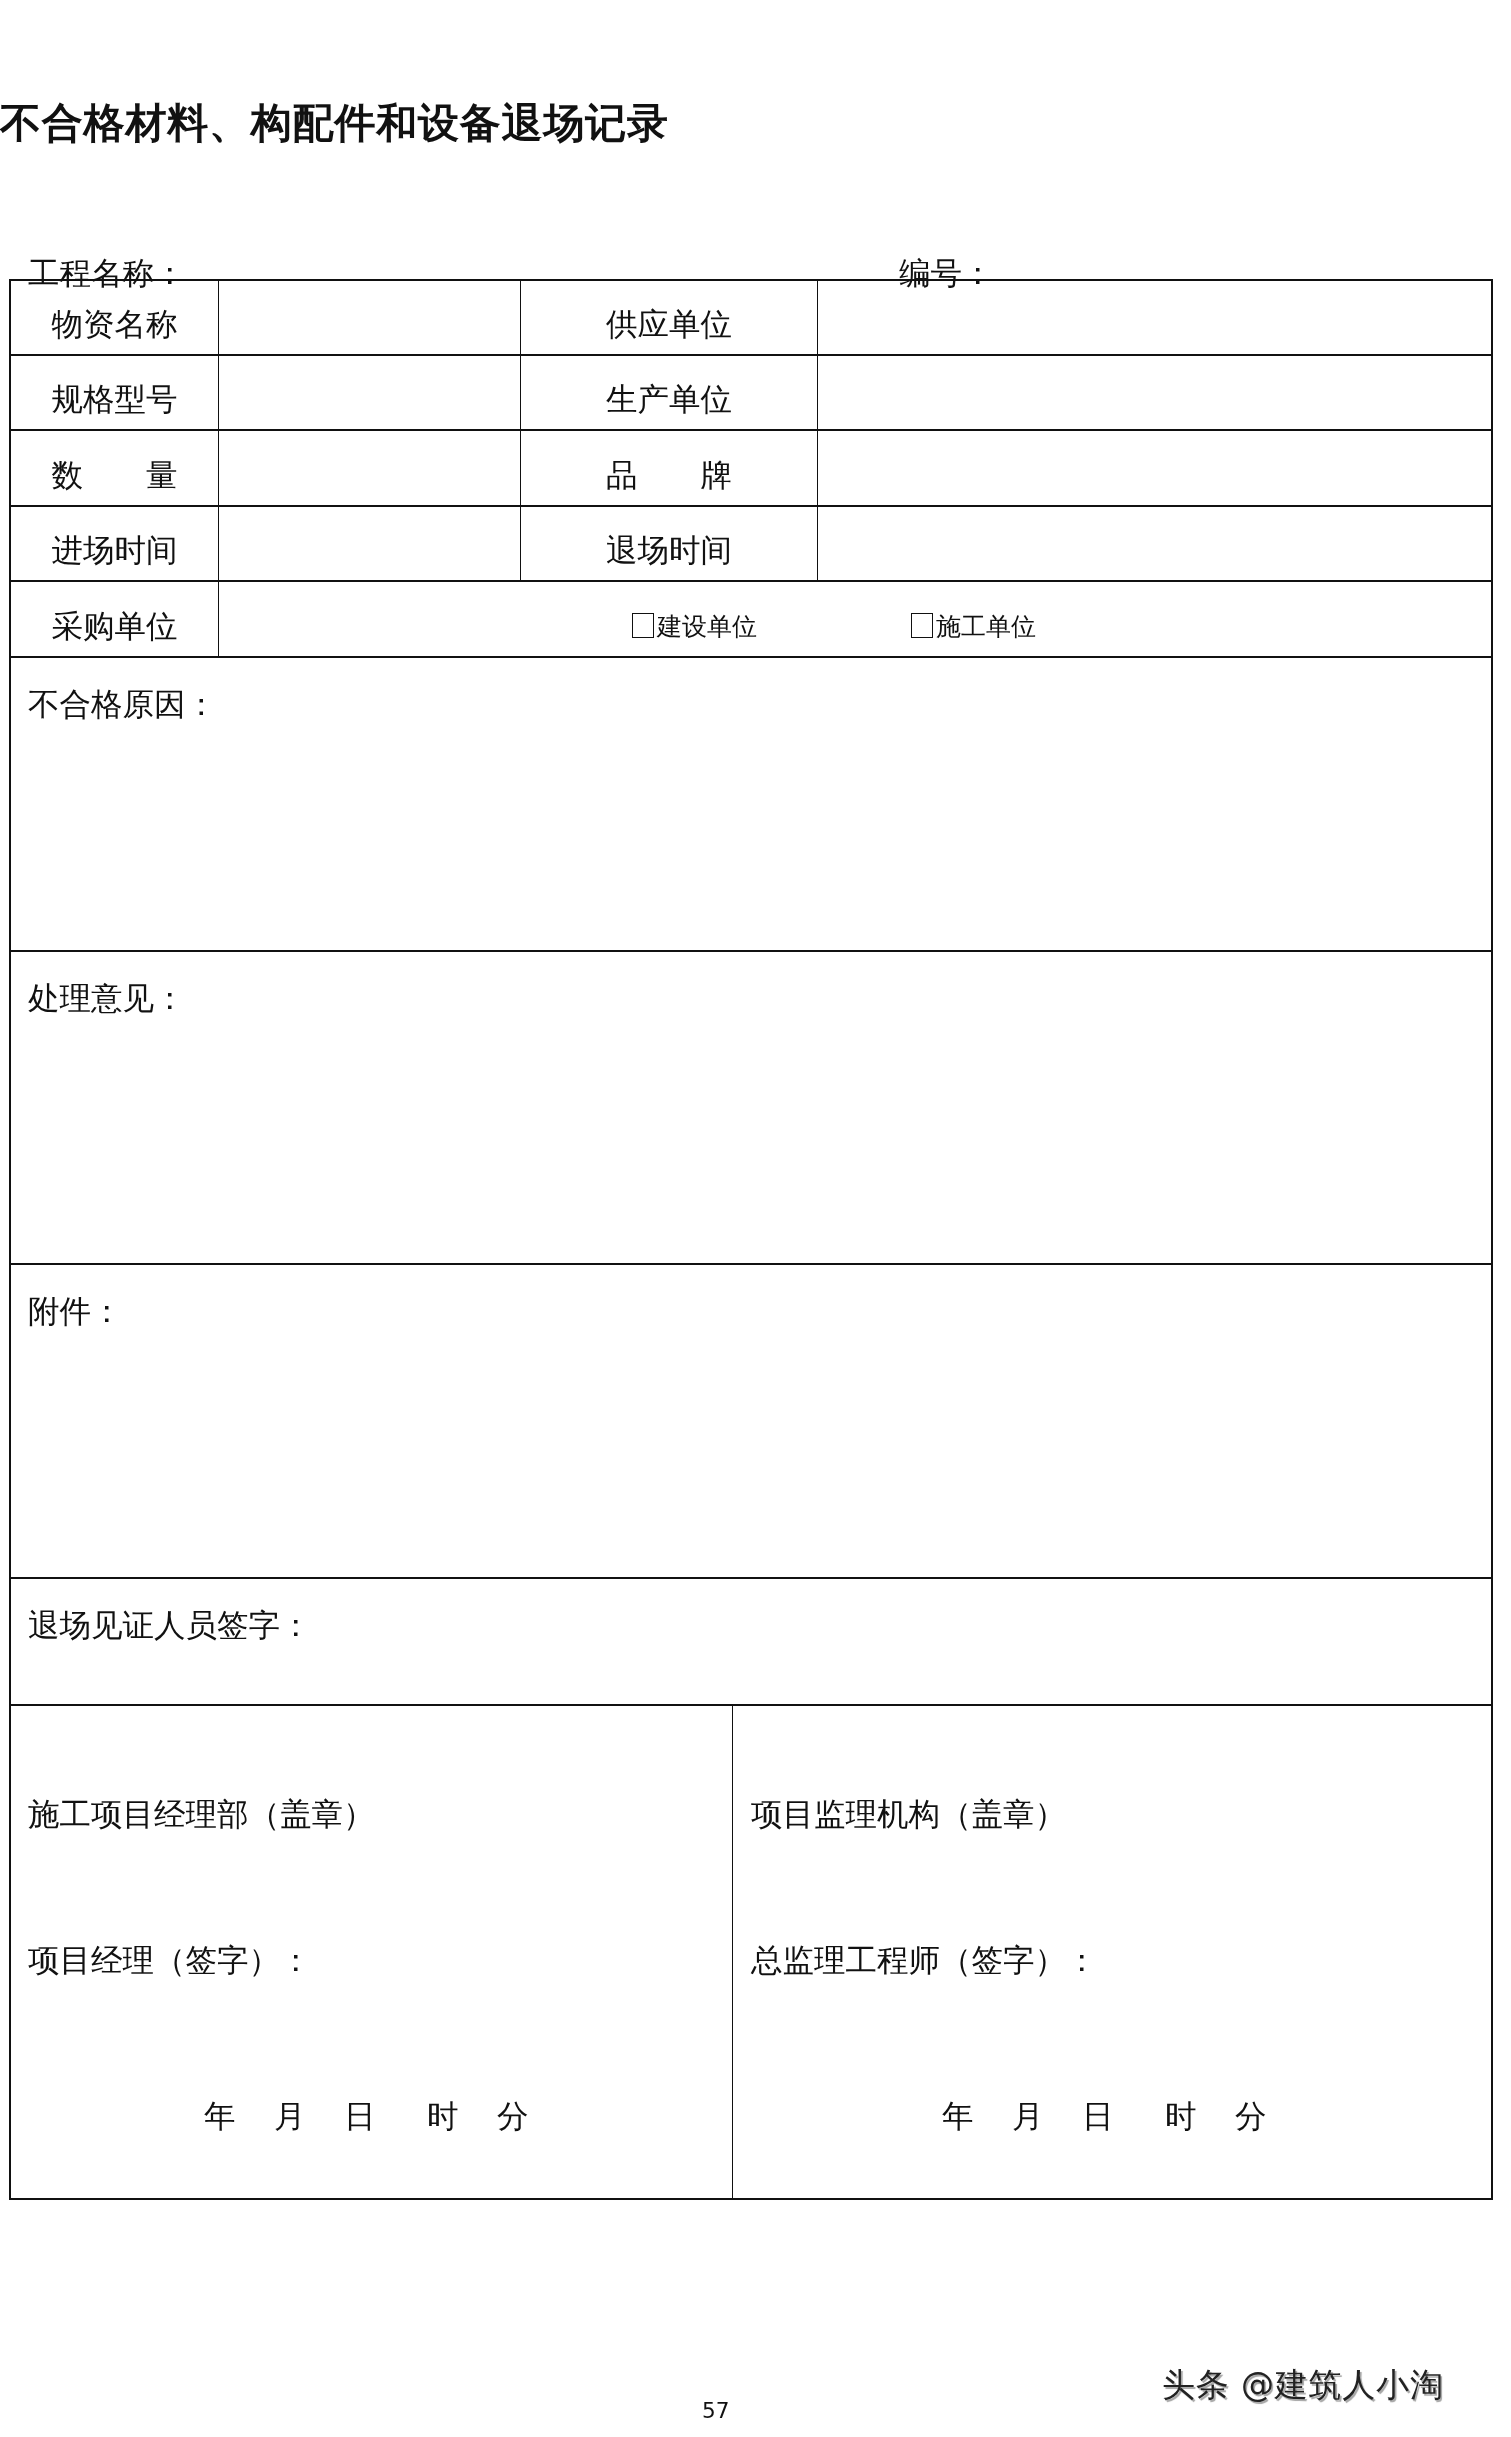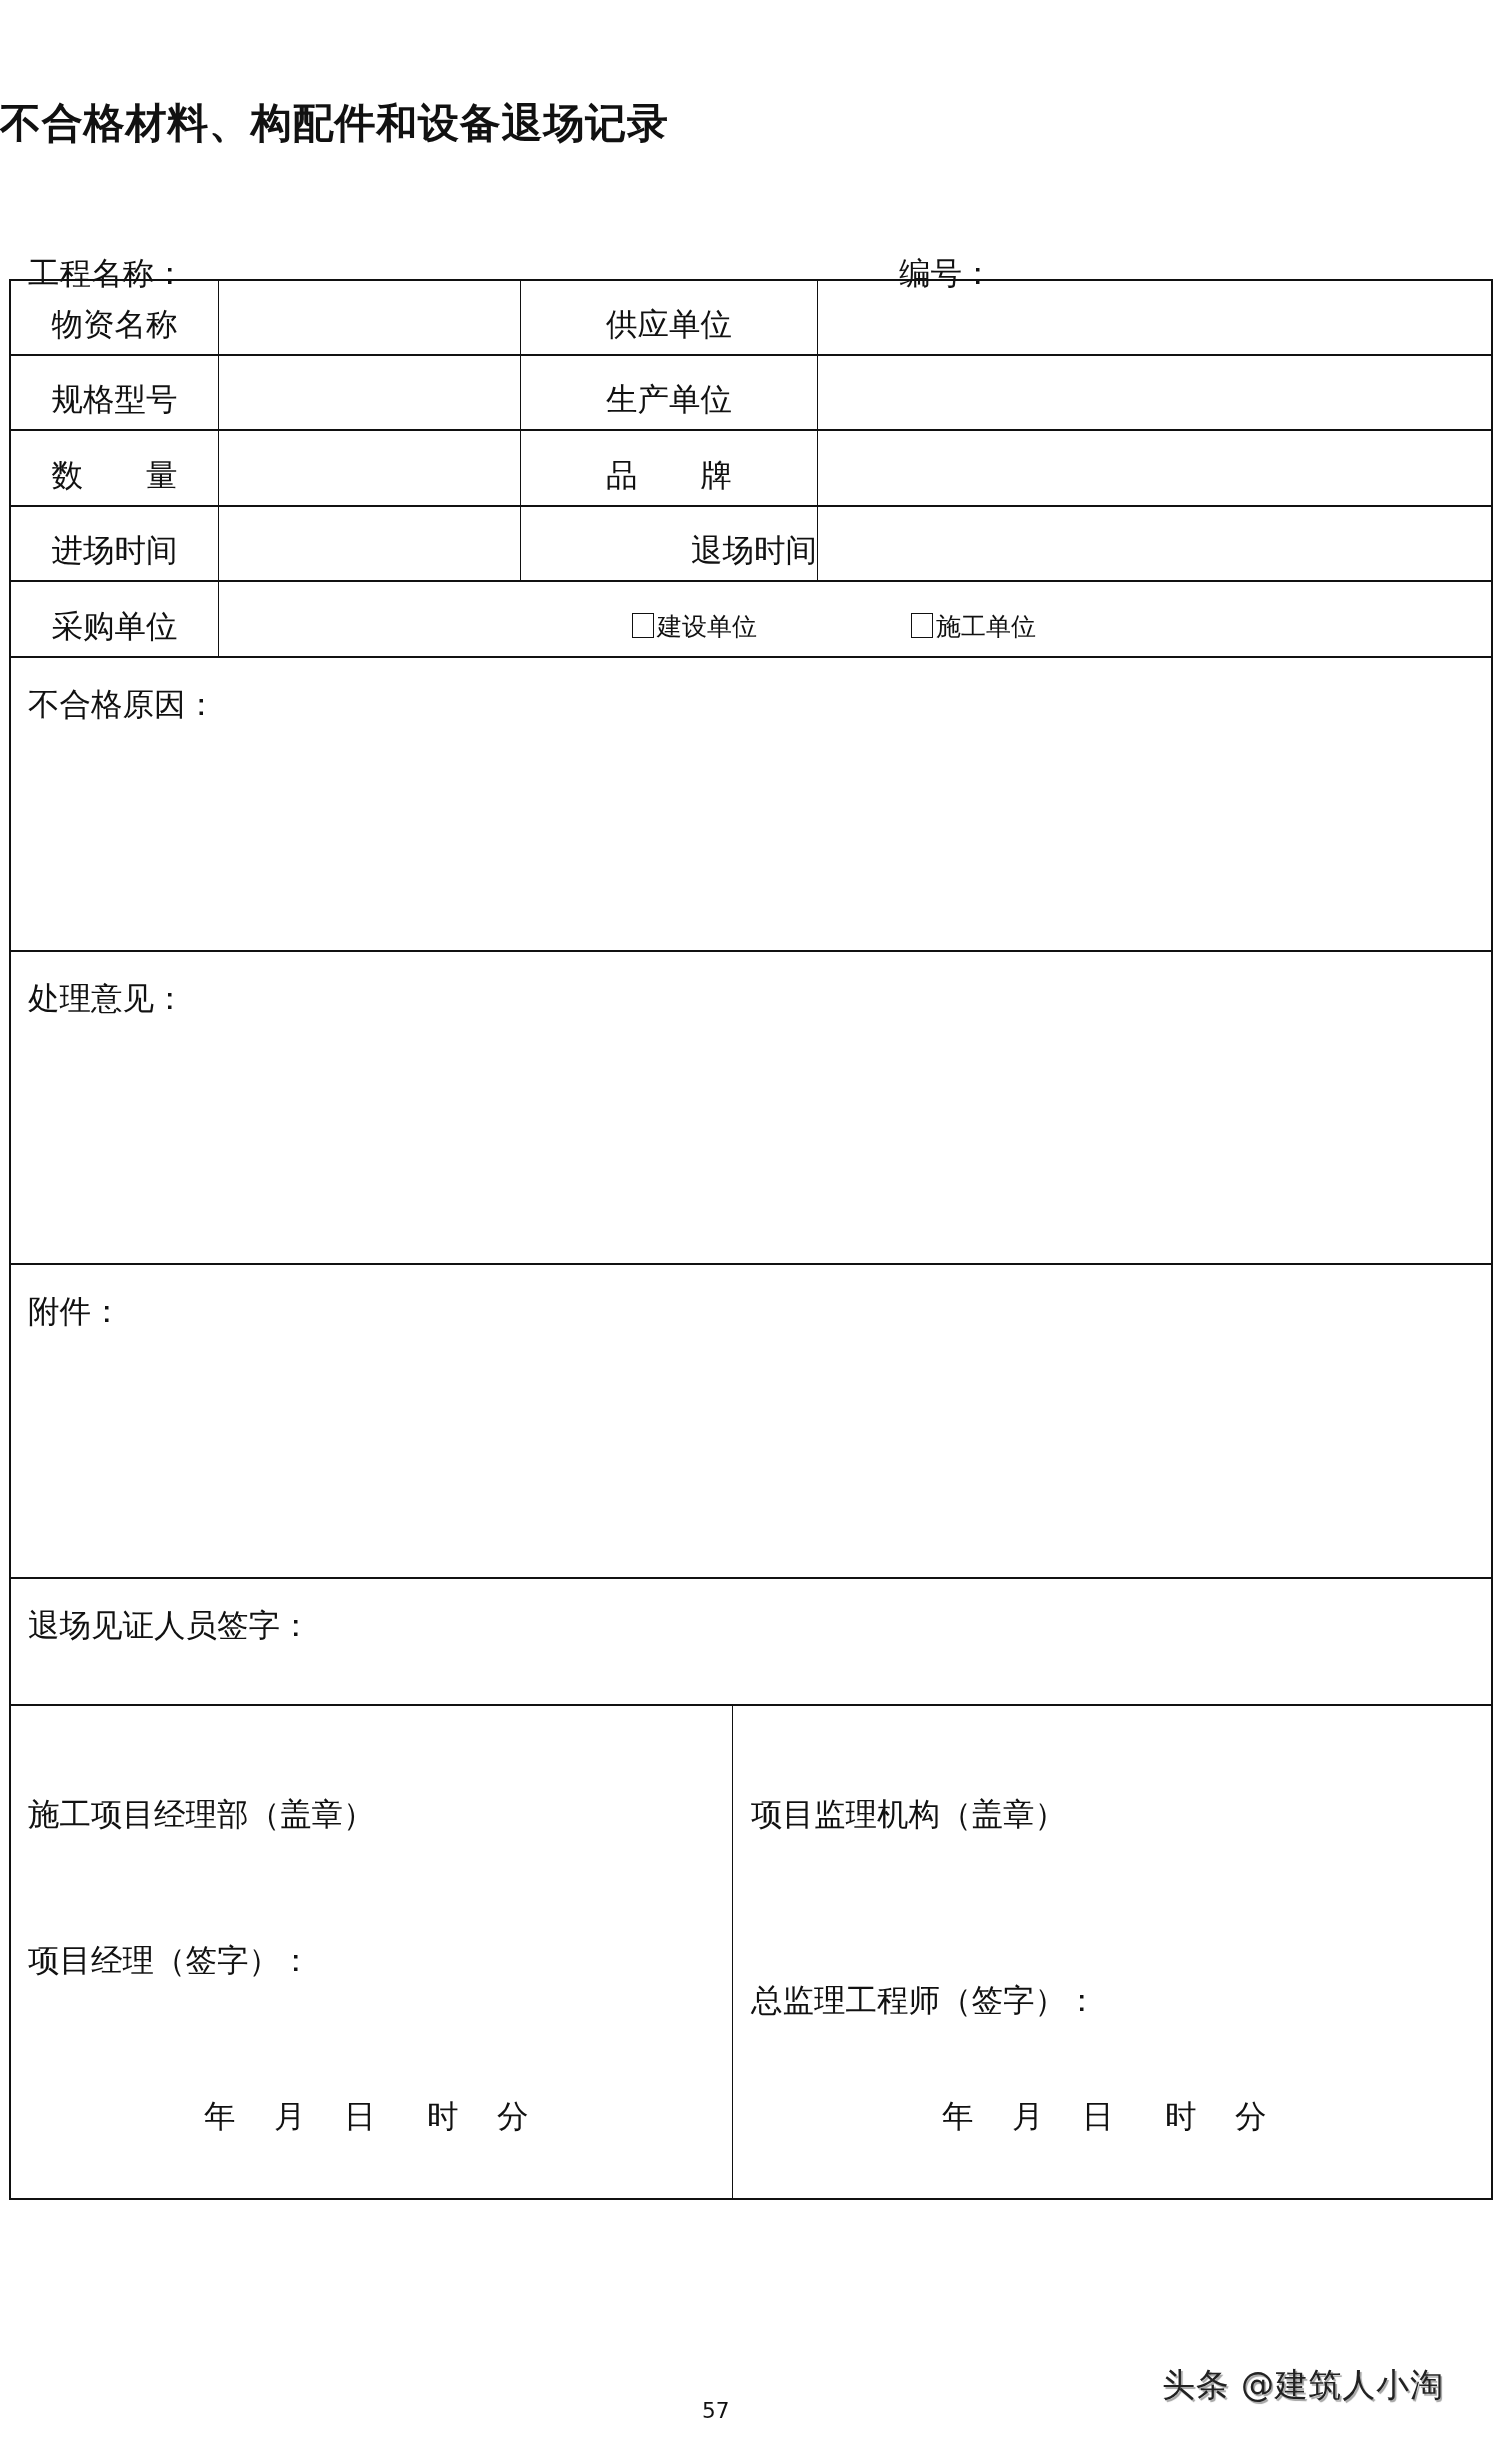--- a/index.html
+++ b/index.html
@@ -62,21 +62,21 @@
 <div class="cell-label" style="left:521px; width:296px; top:362px;">生产单位</div>
 <div class="abs" style="left:220px; top:356px; width:298px; height:73px;"></div>
 <div class="abs" style="left:820px; top:356px; width:671px; height:73px;"></div>
 
 <div class="cell-label" style="left:11.6px; width:206px; top:438px;">数　　量</div>
 <div class="cell-label" style="left:521px; width:296px; top:438px;">品　　牌</div>
 <div class="abs" style="left:220px; top:432px; width:298px; height:73px;"></div>
 <div class="abs" style="left:820px; top:432px; width:671px; height:73px;"></div>
 
 <div class="cell-label" style="left:11.6px; width:206px; top:513px;">进场时间</div>
-<div class="cell-label" style="left:521px; width:296px; top:513px;text-align:right;">退场时间</div>
+<div class="cell-label" style="left:521px; width:296px; top:513px;">退场时间</div>
 <div class="abs" style="left:220px; top:507px; width:298px; height:73px;"></div>
 <div class="abs" style="left:820px; top:507px; width:671px; height:73px;"></div>
 
 <div class="cell-label" style="left:11.6px; width:206px; top:589px;">采购单位</div>
 <div class="chk-item" style="left:632px; top:589px;">
   <span class="chk"></span><span>建设单位</span>
 </div>
 <div class="chk-item" style="left:911px; top:589px;">
   <span class="chk"></span><span>施工单位</span>
 </div>
@@ -97,21 +97,21 @@
 <div class="sig-label" style="left:28px; top:1941px;">项目经理（签字）：</div>
 <div class="date-row" style="left:204px; top:2097px;">
   <span style="width:70px;">年</span>
   <span style="width:70px;">月</span>
   <span style="width:83px;">日</span>
   <span style="width:70px;">时</span>
   <span>分</span>
 </div>
 
 <div class="sig-label" style="left:751px; top:1795px;">项目监理机构（盖章）</div>
-<div class="sig-label" style="left:751px; top:1941px;margin-top:40px;">总监理工程师（签字）：</div>
+<div class="sig-label" style="left:751px; top:1941px;">总监理工程师（签字）：</div>
 <div class="date-row" style="left:942px; top:2097px;">
   <span style="width:70px;">年</span>
   <span style="width:70px;">月</span>
   <span style="width:83px;">日</span>
   <span style="width:70px;">时</span>
   <span>分</span>
 </div>
 
 <div class="abs page-no">57</div>
 <div class="abs watermark">头条 @建筑人小淘</div>

